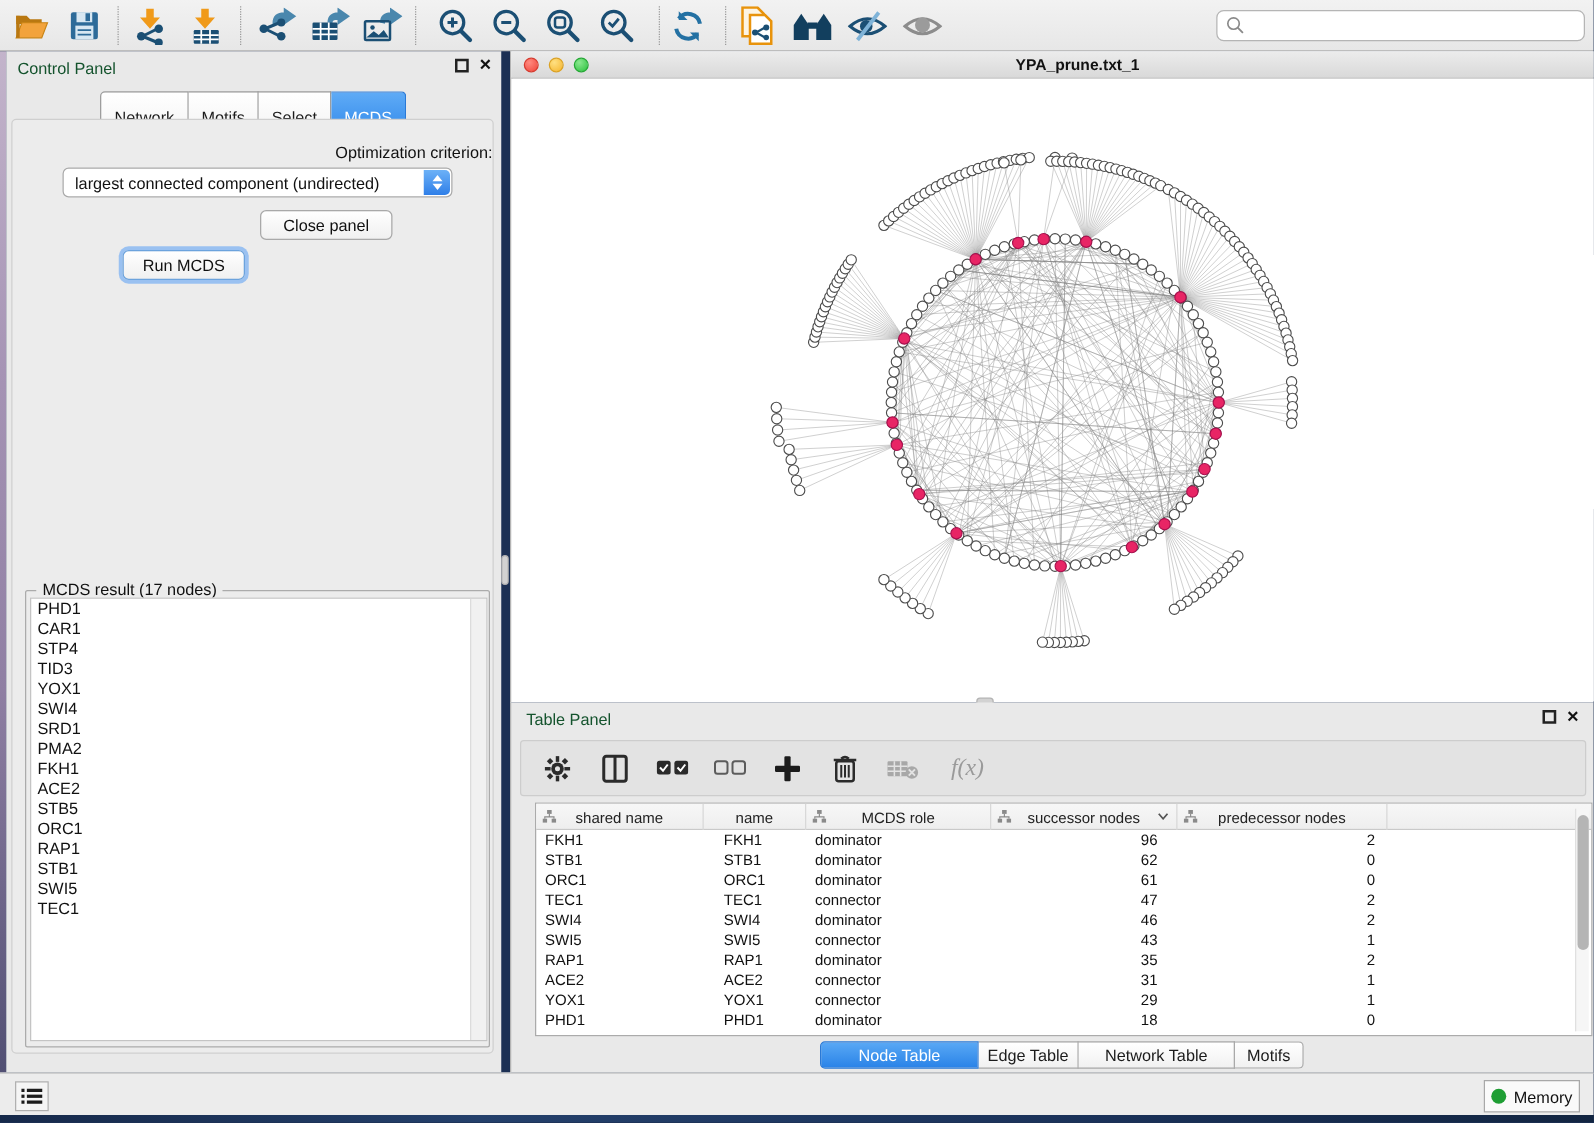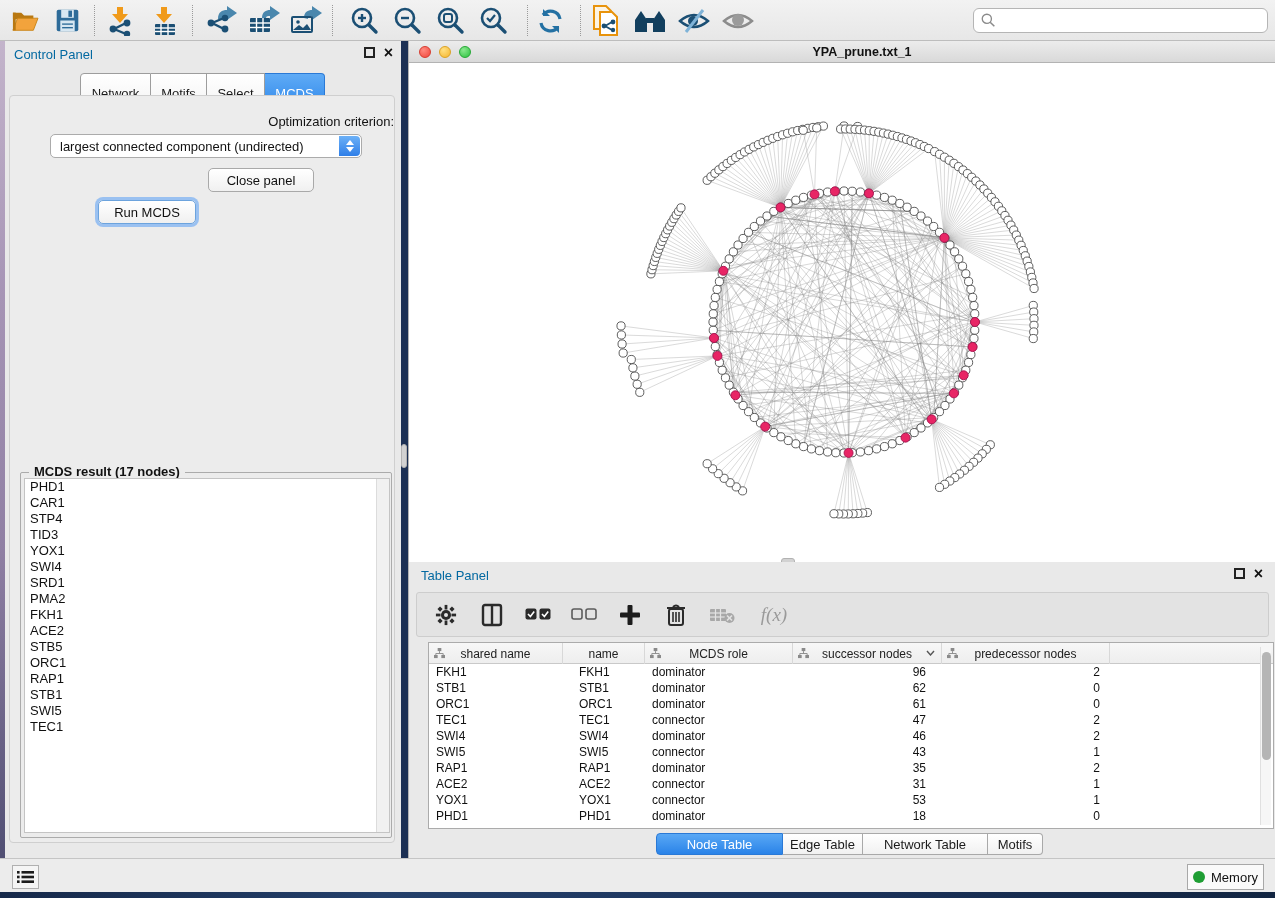--- a/index.html
+++ b/index.html
@@ -18,21 +18,21 @@
     background:linear-gradient(180deg,#f2f2f2,#e7e7e7); border-bottom:1px solid #bdbdbd; }
   .tbtn { position:absolute; top:4px; width:38px; height:33px; display:flex; align-items:center; justify-content:center; border-radius:4px; }
   .tsep { position:absolute; top:5px; width:0; height:31px; border-left:1px dotted #9a9a9a; }
   .searchbox { position:absolute; left:973px; top:8px; width:295px; height:25px; background:#fff;
     border:1px solid #b5b5b5; border-radius:6px; display:flex; align-items:center; padding-left:7px; }
   .searchbox input { border:none; outline:none; flex:1; height:20px; font-size:13px; font-family:"Liberation Sans",sans-serif; background:transparent; margin-left:5px;}
 
   
   .control-panel { position:absolute; left:5px; top:41px; width:396px; height:817px; background:#e9e9e9; }
   .cp-titlebar { position:absolute; left:0; top:0; width:100%; height:26px; }
-  .panel-title { position:absolute; left:9px; top:6px; font-size:13px; color:#0369a1; }
+  .panel-title { position:absolute; left:9px; top:6px; font-size:13px; color:#14532d; }
   .win-btns { position:absolute; right:8px; top:6px; display:flex; gap:9px; align-items:center;}
   .float-icon { width:11px; height:11px; border:2px solid #222; display:inline-block; }
   .close-icon { font-size:16px; font-weight:bold; color:#111; line-height:11px; }
 
   .cp-tabs { position:absolute; left:75px; top:32px; height:22px; display:flex; }
   .cp-tab { height:40px; border:1px solid #9d9d9d; border-left:none; background:linear-gradient(180deg,#ffffff,#f2f2f2);
     font-size:13px; color:#1b1b1b; display:flex; align-items:center; justify-content:center; }
   .cp-tab:first-child { border-left:1px solid #9d9d9d; border-radius:4px 0 0 4px; }
   .cp-tab:last-child { border-radius:0 4px 4px 0; }
   .cp-tab.active { background:linear-gradient(180deg,#5fabf6,#2c85e9); color:#fff; border-color:#2a79d6; }
@@ -47,21 +47,21 @@
     background:linear-gradient(180deg,#6cb1f7,#2f7fe8); display:flex; flex-direction:column; align-items:center; justify-content:center; gap:2px;}
   .dd-stepper .up { width:0; height:0; border-left:4px solid transparent; border-right:4px solid transparent; border-bottom:5px solid #fff;}
   .dd-stepper .dn { width:0; height:0; border-left:4px solid transparent; border-right:4px solid transparent; border-top:5px solid #fff;}
   .btn { position:absolute; height:24px; background:linear-gradient(180deg,#ffffff,#f0f0f0);
     border:1px solid #a9a9a9; border-radius:5px; font-size:13px; color:#111;
     display:flex; align-items:center; justify-content:center; }
   .btn.focus-ring { box-shadow:0 0 0 3px rgba(110,170,245,.65); border-color:#6ca3dd;margin-top:32px; }
 
   .mcds-group { position:absolute; left:10px; top:376px; width:372px; height:366px;
     border:1px solid #ababab; border-radius:2px; }
-  .mcds-legend { position:absolute; left:8px; top:-9px; background:#ececec; padding:0 5px; font-size:13px; color:#111;font-weight:bold; }
+  .mcds-legend { position:absolute; left:8px; top:-9px; background:#ececec; padding:0 5px; font-size:13px; color:#111; }
   .mcds-list { position:absolute; left:3px; top:5px; width:366px; height:355px; background:#fff;
     border:1px solid #c4c4c4; overflow:hidden; }
   .mcds-scroll { position:absolute; right:0; top:0; width:13px; height:100%; background:#f1f1f1; border-left:1px solid #dcdcdc; }
   .mcds-item { font-size:13px; color:#111; line-height:16px; padding-left:5px; }
 
   
   .v-handle { position:absolute; left:401px; top:444px; width:6px; height:24px; background:#d2d2d2; border:1px solid #b2b2b2; border-radius:3px;}
   .h-handle { position:absolute; left:781px; top:558px; width:14px; height:7px; background:#d2d2d2; border:1px solid #b2b2b2; border-radius:3px;}
 
   
@@ -1207,21 +1207,21 @@
             <div class="tcell c-shared">ACE2</div>
             <div class="tcell c-name">ACE2</div>
             <div class="tcell c-role">connector</div>
             <div class="tcell c-succ">31</div>
             <div class="tcell c-pred">1</div>
           </div>
           <div class="trow">
             <div class="tcell c-shared">YOX1</div>
             <div class="tcell c-name">YOX1</div>
             <div class="tcell c-role">connector</div>
-            <div class="tcell c-succ">53</div>
+            <div class="tcell c-succ">29</div>
             <div class="tcell c-pred">1</div>
           </div>
           <div class="trow">
             <div class="tcell c-shared">PHD1</div>
             <div class="tcell c-name">PHD1</div>
             <div class="tcell c-role">dominator</div>
             <div class="tcell c-succ">18</div>
             <div class="tcell c-pred">0</div>
           </div>
         </div>

